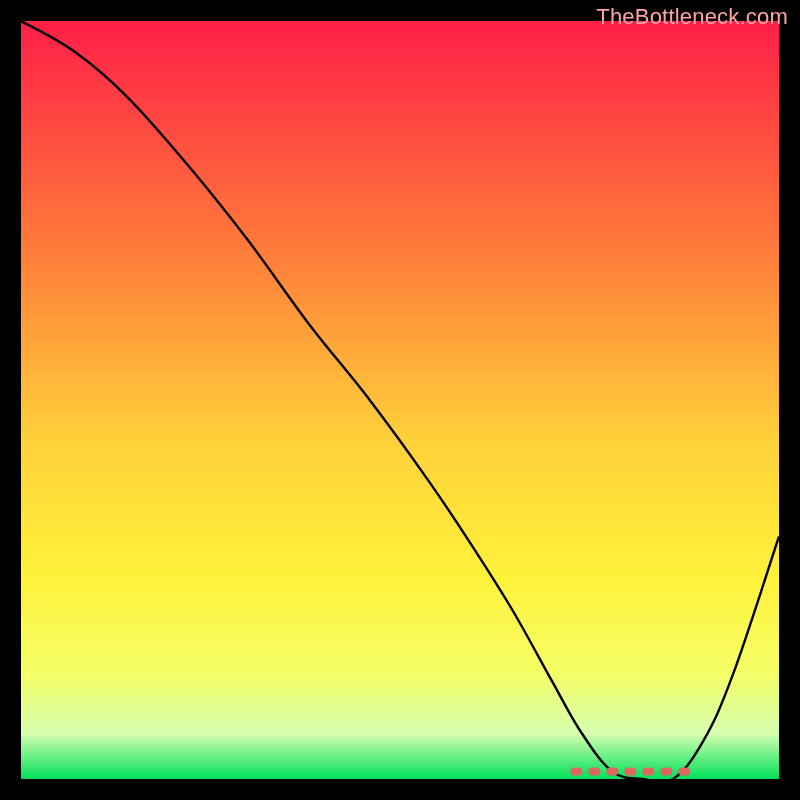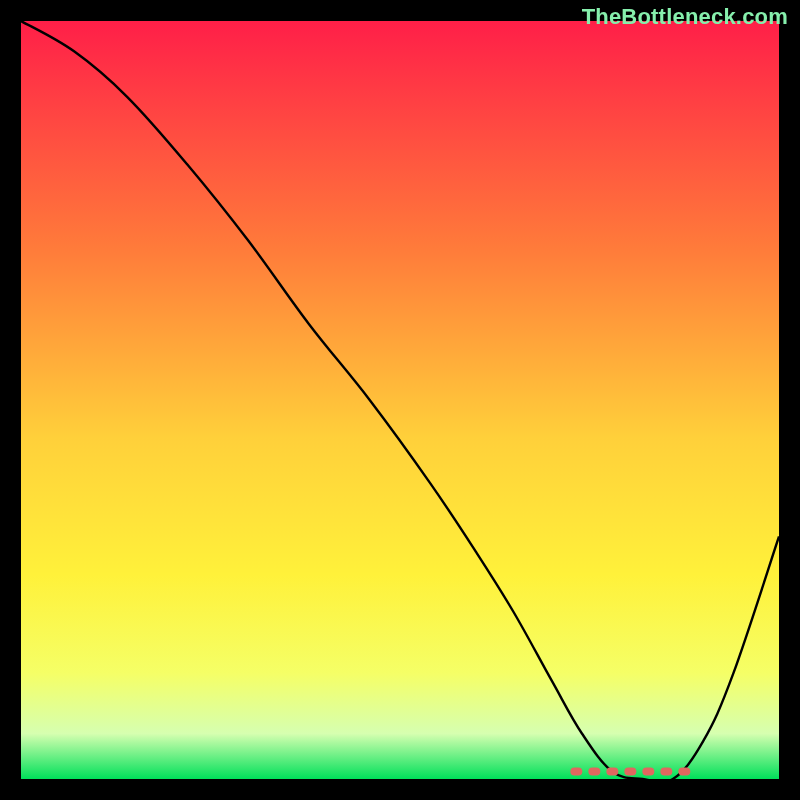--- a/index.html
+++ b/index.html
@@ -9,22 +9,22 @@
     height: 800px;
     background: #000;
     position: relative;
   }
   .watermark {
     position: absolute;
     top: 4px;
     right: 12px;
     font-family: Arial, sans-serif;
     font-size: 22px;
-    font-weight: bold;
-    color: #86efac;
+    font-weight: normal;
+    color: #fca5a5;
     letter-spacing: 0.2px;
     z-index: 20;
   }
   .plot {
     position: absolute;
     left: 21px;
     top: 21px;
     width: 758px;
     height: 758px;
   }

